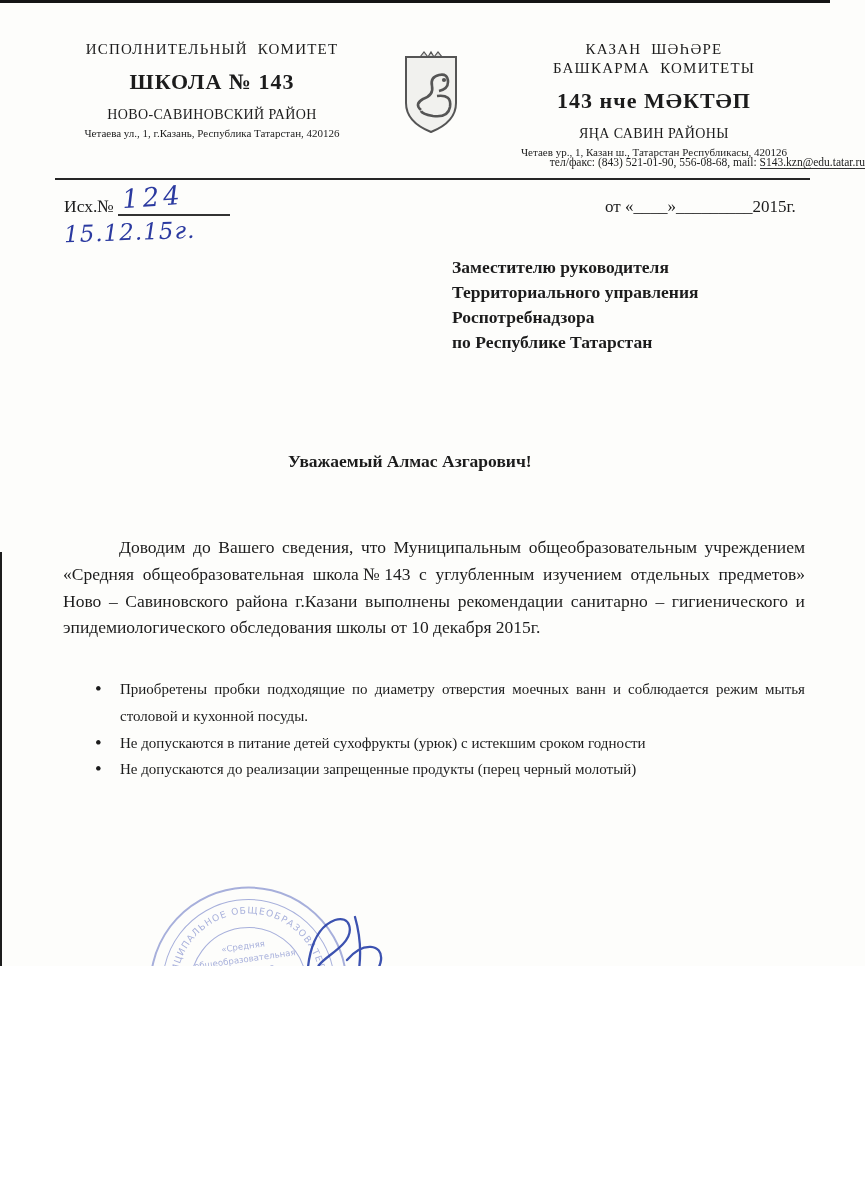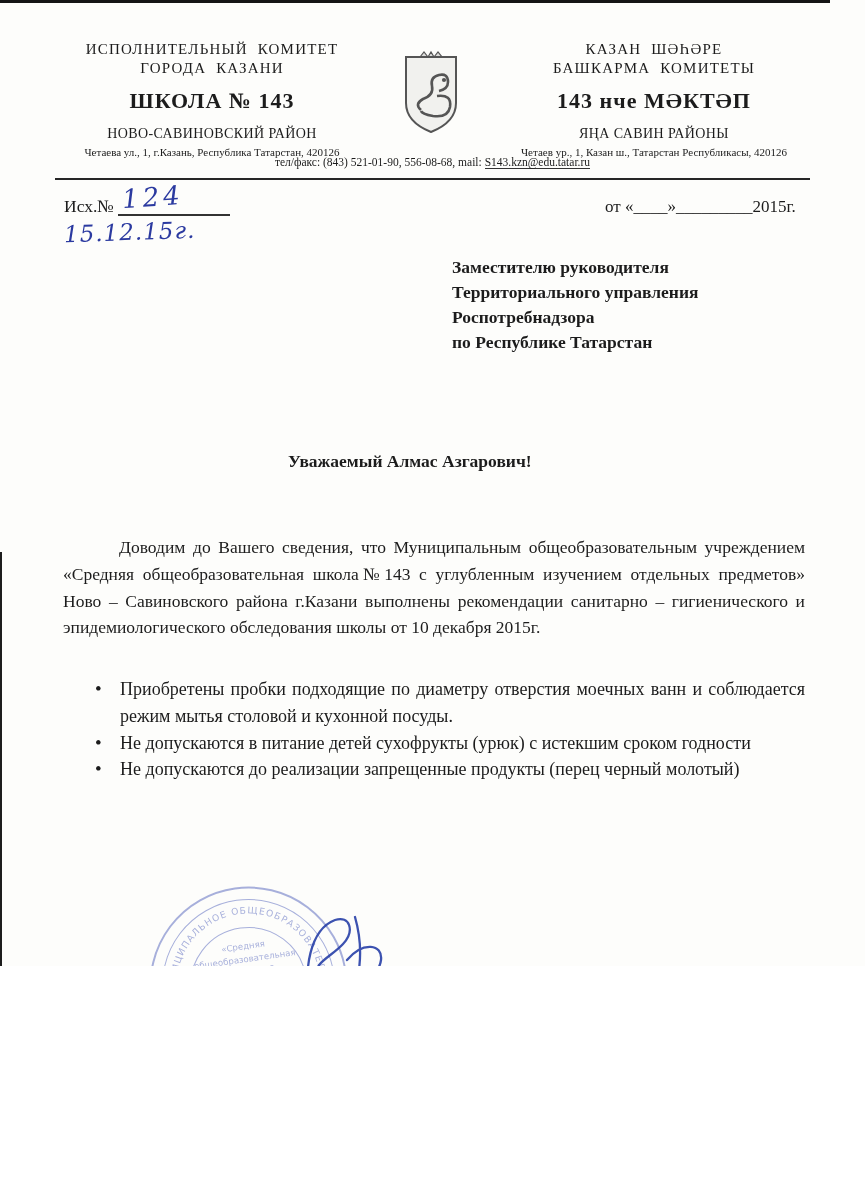--- a/index.html
+++ b/index.html
@@ -16,21 +16,21 @@
 
   
   .lh-col { position:absolute; top:40px; text-align:center; }
   .lh-left { left:38px; width:348px; }
   .lh-right { left:478px; width:352px; }
   .lh-committee { font-size:15px; line-height:19px; letter-spacing:1.2px; word-spacing:5px; }
   .lh-school { font-size:22px; font-weight:bold; letter-spacing:1px; margin-top:10px; }
   .lh-district { font-size:14px; letter-spacing:.4px; margin-top:12px; }
   .lh-address { font-size:11px; margin-top:4px; }
   .emblem { position:absolute; left:402px; top:50px; width:58px; height:86px; }
-  .contact { position:absolute; top:156px; left:0; width:100%; text-align:center; font-size:11.5px; }
+  .contact { position:absolute; top:156px; left:0; width:100%; text-align:right; font-size:11.5px; }
   .contact .email { border-bottom:1px solid #333; }
   .rule { position:absolute; top:178px; left:55px; width:755px; height:2px; background:#262626; }
 
   
   .ref-label { position:absolute; left:64px; top:196px; font-size:17.5px; }
   .ref-blank { position:absolute; left:118px; top:214px; width:112px; height:2px; background:#333; }
   .ink { color:#2b3aa0; font-family:"DejaVu Serif",serif; font-style:italic; }
   .ref-num { position:absolute; left:122px; top:182px; font-size:26px; letter-spacing:4px; transform:rotate(-4deg); }
   .ref-date-hand { position:absolute; left:64px; top:219px; font-size:23px; letter-spacing:1px; transform:rotate(-2deg); }
   .date-line { position:absolute; left:588px; top:197px; font-size:17px;margin-left:17px; }
@@ -40,41 +40,40 @@
 
   
   .salutation { position:absolute; left:288px; top:451px; font-size:17.5px; font-weight:bold; }
 
   
   .body-par {
     position:absolute; left:63px; top:534px; width:742px;
     font-size:17.5px; line-height:26.8px; text-align:justify; text-indent:56px;
   }
   .bullets { position:absolute; left:63px; top:676px; width:742px; list-style:none; }
-  .bullets li { position:relative; padding-left:57px; font-size:18px; line-height:26.8px; text-align:justify; }
+  .bullets li { position:relative; padding-left:57px; font-size:15px; line-height:26.8px; text-align:justify; }
   .bullets li::before { content:"\2022"; position:absolute; left:32px; top:0; font-size:19px; }
 
   
   .sig-title { position:absolute; left:108px; top:984px; font-size:17.5px; font-weight:bold; }
   .sig-name  { position:absolute; left:450px; top:976px; font-size:17.5px; font-weight:bold; }
   .stamp { position:absolute; left:146px; top:883px; width:205px; height:205px; opacity:.45; transform:rotate(-8deg); pointer-events:none; }
   .stamp text { font-family:"DejaVu Sans",sans-serif; fill:#4053b5; }
   .signature-svg { position:absolute; left:283px; top:905px; width:125px; height:120px; }
 </style>
 </head>
 <body>
 
 <div class="page">
 
   <div class="scan-top"></div>
   <div class="scan-left"></div>
 
   <div class="lh-col lh-left">
     <div class="lh-committee">ИСПОЛНИТЕЛЬНЫЙ  КОМИТЕТ</div>
-    <div class="lh-committee">ГОРОДА  КАЗАНИ</div>
     <div class="lh-school">ШКОЛА № 143</div>
     <div class="lh-district">НОВО-САВИНОВСКИЙ РАЙОН</div>
     <div class="lh-address">Четаева ул., 1, г.Казань, Республика Татарстан, 420126</div>
   </div>
 
   <div class="emblem">
     <svg viewBox="0 0 58 86" width="58" height="86" xmlns="http://www.w3.org/2000/svg">
       <path d="M18 7 l4 -5 4 5 3 -5 3 5 4 -5 4 5 z" fill="#dcdcda" stroke="#555" stroke-width="1.2"></path>
       <path d="M4 7 h50 v46 q0 19 -25 29 q-25 -10 -25 -29 z" fill="#f1f1ee" stroke="#555" stroke-width="2"></path>
       <path d="M19 60 q-7 -6 2 -11 q11 -4 9 -13 q-2 -9 7 -11 q9 -2 9 7 q0 7 -9 9 m-2 5 q15 -2 13 11 q-2 11 -17 9 q-11 -2 -12 -5" fill="none" stroke="#555" stroke-width="2.6"></path>

